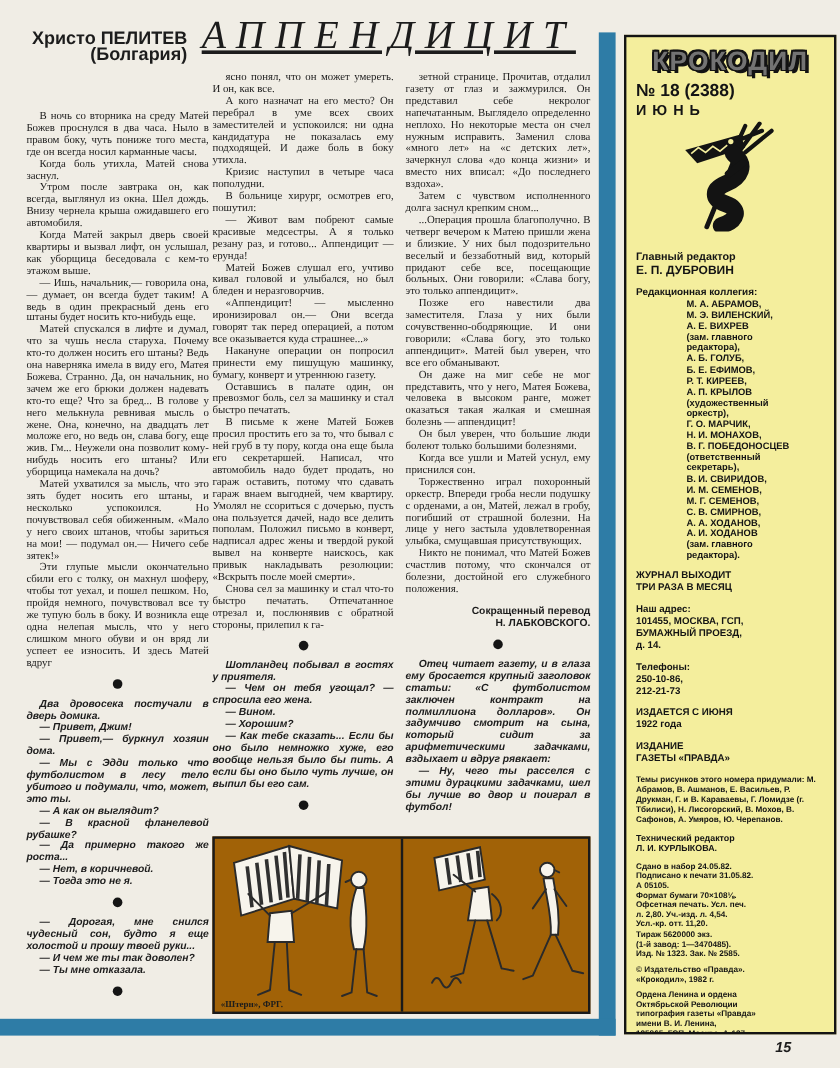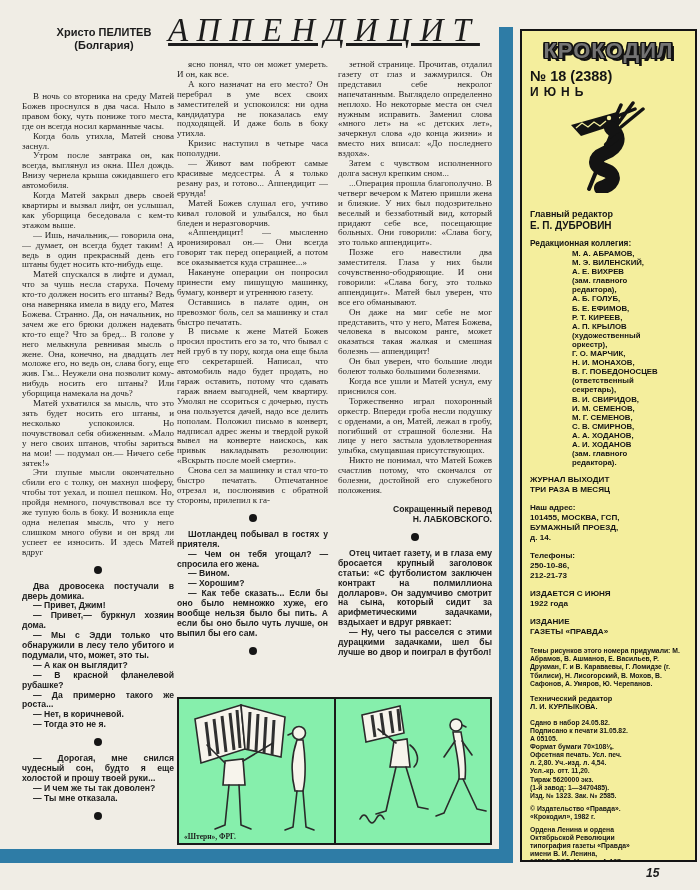--- a/index.html
+++ b/index.html
@@ -3,50 +3,50 @@
 <meta charset="utf-8">
 <style>
   html,body{margin:0;padding:0;}
   body{
     width:700px;height:890px;position:relative;overflow:hidden;
     background:#f0ede5;color:#1c1c1c;
     font-family:"Liberation Serif",serif;
   }
   
   .author{
-    position:absolute;left:28px;top:26px;width:152px;text-align:center;
+    position:absolute;left:4px;top:26px;width:152px;text-align:right;
     font-family:"Liberation Sans",sans-serif;font-weight:bold;
-    font-size:11px;line-height:13px;
+    font-size:15px;line-height:13px;
   }
   .title{
     position:absolute;left:150px;top:12px;width:348px;margin:0;text-align:center;
     font-family:"Liberation Serif",serif;font-style:italic;font-weight:normal;
     font-size:33px;letter-spacing:9px;white-space:nowrap;text-decoration:underline;
   }
   
   .col{position:absolute;font-size:9px;line-height:9.9px;text-align:justify;hyphens:auto;}
   .col1{left:22px;top:92px;width:152px;}
   .col2{left:177px;top:60px;width:151px;}
   .col3{left:338px;top:60px;width:154px;}
   .sp{margin:0;text-indent:11px;}
   .joke p{
     margin:0;text-indent:11px;text-align:justify;
     font-family:"Liberation Sans",sans-serif;font-weight:bold;
-    font-size:8.6px;line-height:9.9px;
+    font-size:8.6px;line-height:9.9px;font-style:italic;
   }
   .dot{width:8px;height:8px;border-radius:50%;background:#151515;margin:8px auto;}
   .credit{
     margin-top:8px;text-align:right;
     font-family:"Liberation Sans",sans-serif;font-weight:bold;
     font-size:8.6px;line-height:10.5px;
   }
   
   .cartoon-box{
     position:absolute;left:177px;top:697px;width:315px;height:148px;
-    border:2px solid #1a1a1a;display:flex;background:#86efac;box-sizing:border-box;
+    border:2px solid #1a1a1a;display:flex;background:#a16207;box-sizing:border-box;
   }
   .panel{flex:1;position:relative;}
   .panel+.panel{border-left:2px solid #1a1a1a;}
   .caption{
     position:absolute;left:5px;bottom:2px;
     font-family:"Liberation Serif",serif;font-weight:bold;font-size:7.5px;
   }
   
   .vbar{position:absolute;left:499px;top:27px;width:14px;height:836px;background:#2e7ca6;}
   .hbar{position:absolute;left:0;top:849px;width:513px;height:14px;background:#2e7ca6;}
@@ -112,41 +112,42 @@
         <p class="sp">— Ишь, начальник,— говорила она,— думает, он всегда будет таким! А ведь в один прекрасный день его штаны будет носить кто-нибудь еще.</p>
         <p class="sp">Матей спускался в лифте и думал, что за чушь несла старуха. Почему кто-то должен носить его штаны? Ведь она наверняка имела в виду его, Матея Божева. Странно. Да, он начальник, но зачем же его брюки должен надевать кто-то еще? Что за бред... В голове у него мелькнула ревнивая мысль о жене. Она, конечно, на двадцать лет моложе его, но ведь он, слава богу, еще жив. Гм... Неужели она позволит кому-нибудь носить его штаны? Или уборщица намекала на дочь?</p>
         <p class="sp">Матей ухватился за мысль, что это зять будет носить его штаны, и несколько успокоился. Но почувствовал себя обиженным. «Мало у него своих штанов, чтобы зариться на мои! — подумал он.— Ничего себе зятек!»</p>
         <p class="sp">Эти глупые мысли окончательно сбили его с толку, он махнул шоферу, чтобы тот уехал, и пошел пешком. Но, пройдя немного, почувствовал все ту же тупую боль в боку. И возникла еще одна нелепая мысль, что у него слишком много обуви и он вряд ли успеет ее износить. И здесь Матей вдруг</p>
       </div>
     <div class="dot"></div>
     <div class="joke">
         <p>Два дровосека постучали в дверь домика.</p>
         <p>— Привет, Джим!</p>
         <p>— Привет,— буркнул хозяин дома.</p>
-        <p>— Мы с Эдди только что обнаружили в лесу тело убитого и подумали, что, может, это ты.</p>
+        <p>— Мы с Эдди только что футболистом в лесу тело убитого и подумали, что, может, это ты.</p>
         <p>— А как он выглядит?</p>
         <p>— В красной фланелевой рубашке?</p>
         <p>— Да примерно такого же роста...</p>
         <p>— Нет, в коричневой.</p>
         <p>— Тогда это не я.</p>
       </div>
     <div class="dot"></div>
     <div class="joke">
         <p>— Дорогая, мне снился чудесный сон, будто я еще холостой и прошу твоей руки...</p>
         <p>— И чем же ты так доволен?</p>
         <p>— Ты мне отказала.</p>
       </div>
     <div class="dot"></div>
   </div>
 
   <div class="col col2">
     <div class="story">
         <p class="sp">ясно понял, что он может умереть. И он, как все.</p>
         <p class="sp">А кого назначат на его место? Он перебрал в уме всех своих заместителей и успокоился: ни одна кандидатура не показалась ему подходящей. И даже боль в боку утихла.</p>
         <p class="sp">Кризис наступил в четыре часа пополудни.</p>
+        <p class="sp">В больнице хирург, осмотрев его, пошутил:</p>
         <p class="sp">— Живот вам побреют самые красивые медсестры. А я только резану раз, и готово... Аппендицит — ерунда!</p>
         <p class="sp">Матей Божев слушал его, учтиво кивал головой и улыбался, но был бледен и неразговорчив.</p>
         <p class="sp">«Аппендицит! — мысленно иронизировал он.— Они всегда говорят так перед операцией, а потом все оказывается куда страшнее...»</p>
         <p class="sp">Накануне операции он попросил принести ему пишущую машинку, бумагу, конверт и утреннюю газету.</p>
         <p class="sp">Оставшись в палате один, он превозмог боль, сел за машинку и стал быстро печатать.</p>
         <p class="sp">В письме к жене Матей Божев просил простить его за то, что бывал с ней груб в ту пору, когда она еще была его секретаршей. Написал, что автомобиль надо будет продать, но гараж оставить, потому что сдавать гараж внаем выгодней, чем квартиру. Умолял не ссориться с дочерью, пусть она пользуется дачей, надо все делить пополам. Положил письмо в конверт, надписал адрес жены и твердой рукой вывел на конверте наискось, как привык накладывать резолюции: «Вскрыть после моей смерти».</p>
         <p class="sp">Снова сел за машинку и стал что-то быстро печатать. Отпечатанное отрезал и, послюнявив с обратной стороны, прилепил к га-</p>
       </div>
     <div class="dot"></div>
     <div class="joke">

